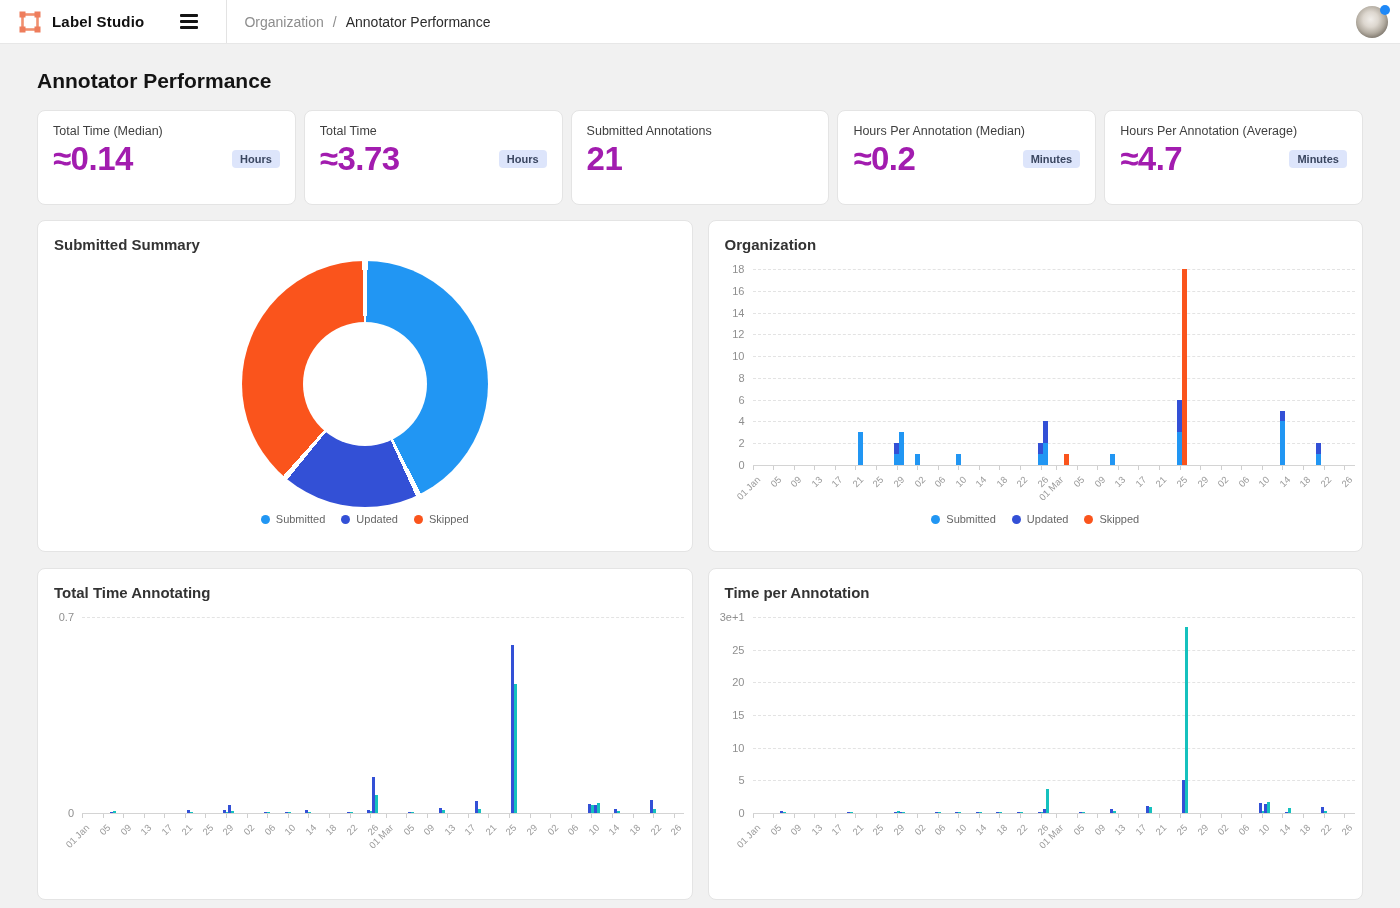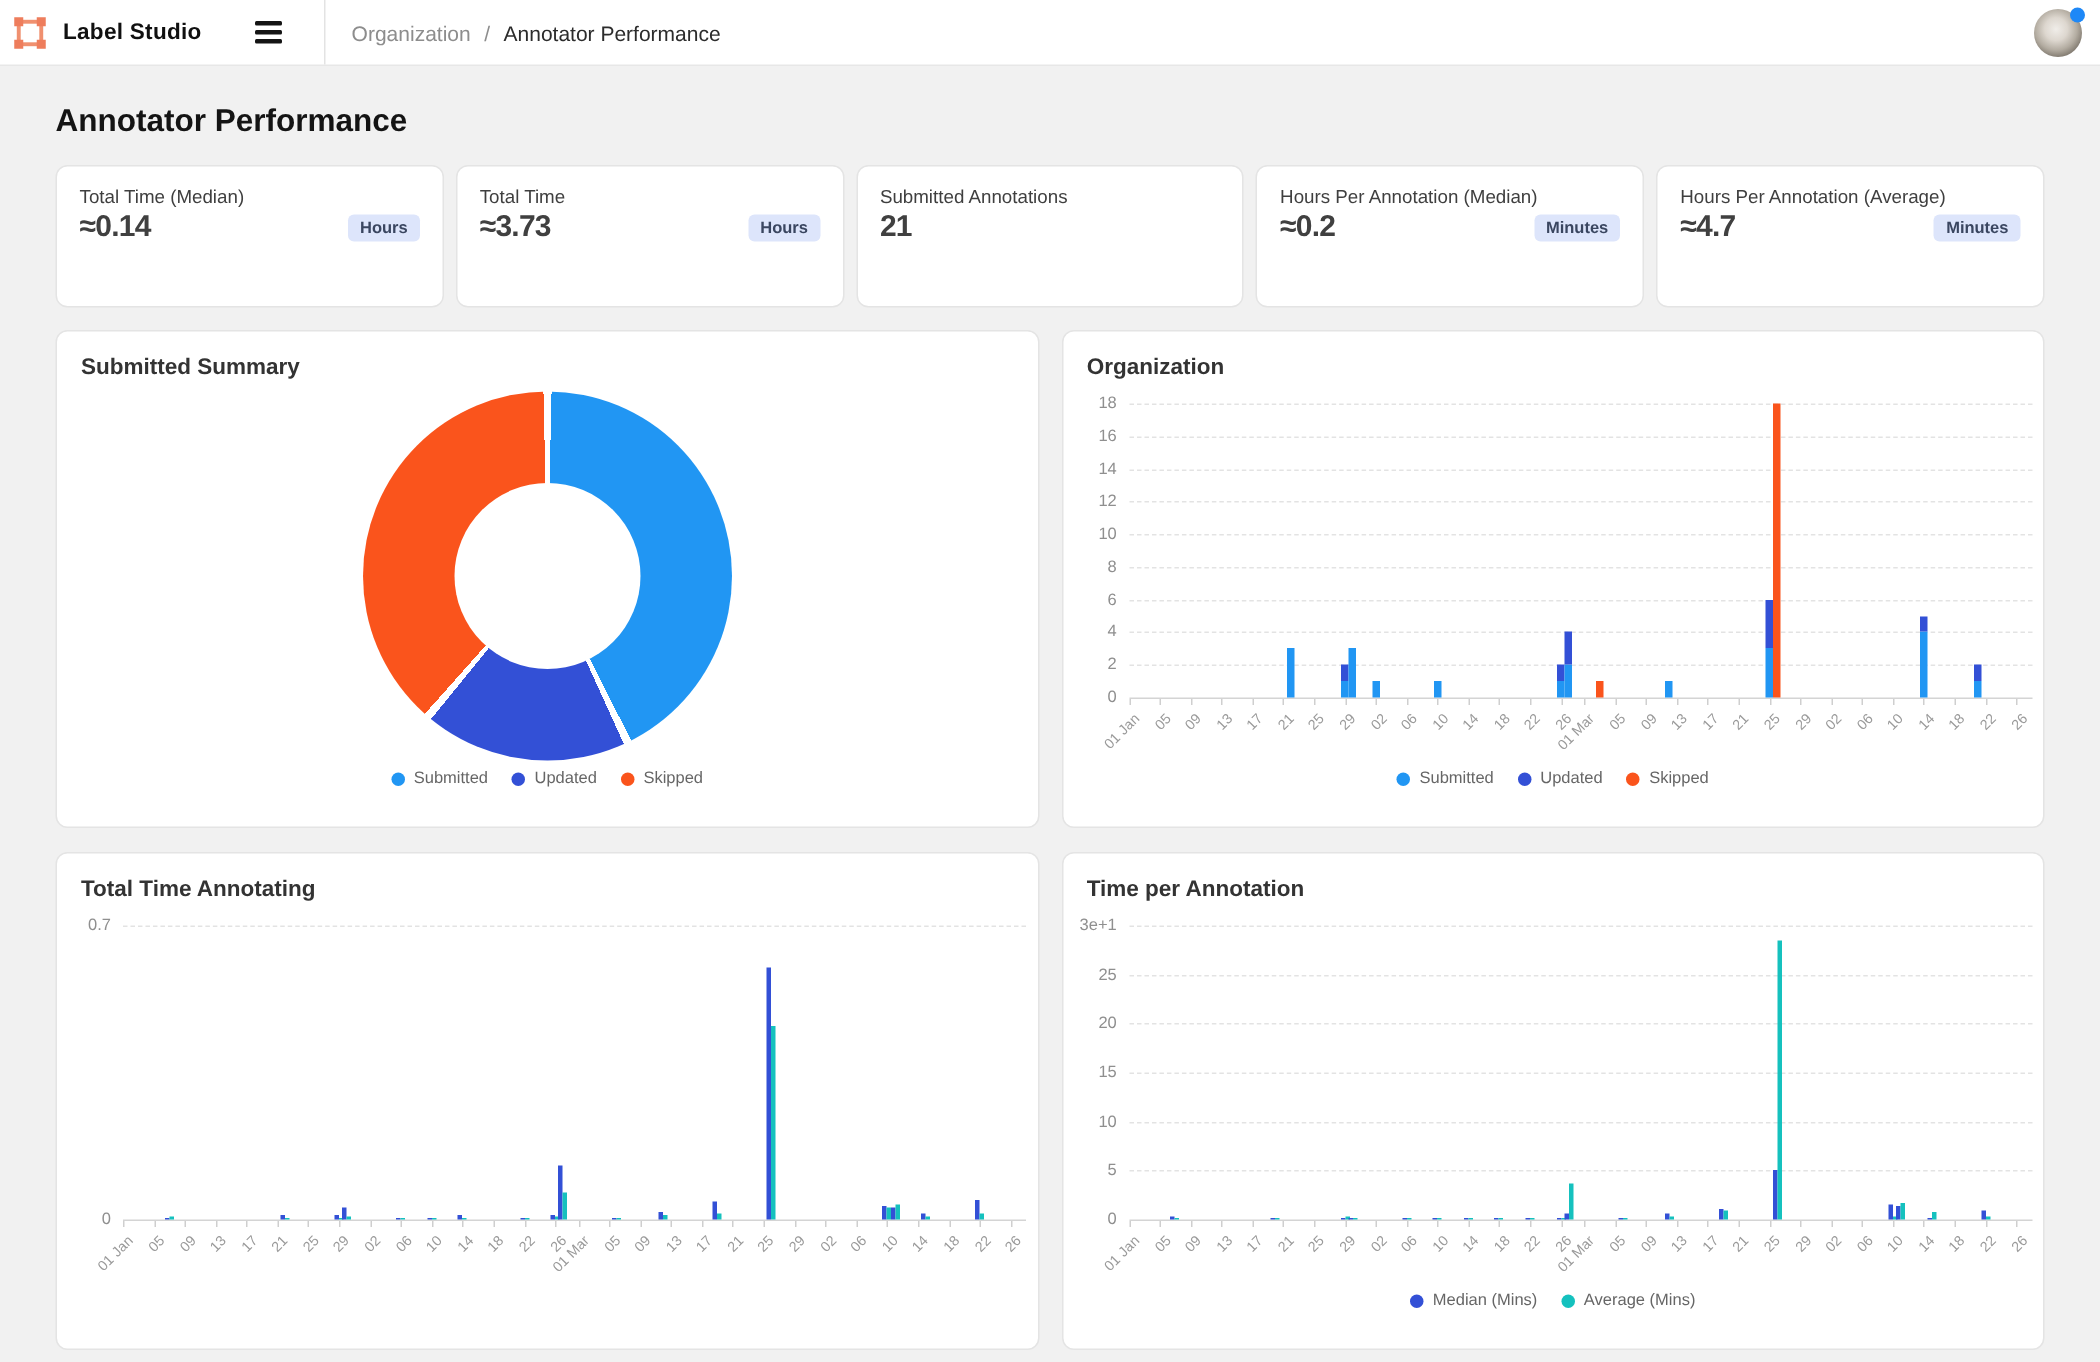--- a/index.html
+++ b/index.html
@@ -1,42 +1,42 @@
 <!DOCTYPE html>
 <html><head>
 <meta charset="utf-8">
 <style>
   *{box-sizing:border-box}
   html,body{margin:0;padding:0}
   body{width:1400px;height:908px;background:#f1f1f1;font-family:"Liberation Sans",sans-serif;color:#222;overflow:hidden}
 
   
   header{position:relative;height:44px;background:#fff;border-bottom:1px solid #e7e7e7;display:flex;align-items:center}
-  .brand{display:flex;align-items:center;gap:10px;padding-left:8px}
+  .brand{display:flex;align-items:center;gap:10px;padding-left:18px}
   .app-name{font-weight:700;font-size:15px;color:#101010;letter-spacing:.2px}
   .hamburger{margin-left:32px;background:none;border:none;display:flex;flex-direction:column;gap:3.5px;cursor:pointer;padding:4px}
   .hamburger i{display:block;width:18px;height:2.5px;background:#141414;border-radius:1px}
   .vdiv{width:1px;align-self:stretch;background:#e3e3e3;margin-left:24px}
   .crumbs{margin-left:17px;font-size:14px;color:#8d8d8d;display:flex;gap:9px;align-items:center}
   .crumbs a{color:#8d8d8d;text-decoration:none;cursor:pointer}
   .crumb-current{color:#2c2c2c}
   .avatar-wrap{margin-left:auto;margin-right:12px;position:relative;width:32px;height:32px;cursor:pointer}
   .avatar-img{width:32px;height:32px;border-radius:50%;
     background:radial-gradient(circle at 46% 42%, #f0ede9 0%, #ddd7cf 30%, #b3aca1 55%, #6e675d 82%, #433e36 100%)}
   .status-dot{position:absolute;top:-1px;right:-2px;width:10px;height:10px;border-radius:50%;background:#1e88f7}
 
   
   main{padding:0 37px}
   h1{font-size:21px;font-weight:700;color:#141414;margin:25px 0 17px}
   .stats{display:flex;gap:8px}
   .card{background:#fff;border:1px solid #e4e4e4;border-radius:8px}
   .stat{flex:1;height:95px;padding:13px 15px}
   .stat-label{font-size:12.5px;color:#3f3f3f}
   .stat-row{display:flex;justify-content:space-between;align-items:center;margin-top:2px}
-  .stat-value{font-size:20px;font-weight:700;color:#404040;letter-spacing:-.5px}
+  .stat-value{font-size:33px;font-weight:700;color:#a21caf;letter-spacing:-.5px}
   .unit{background:#dde5fb;color:#3a4660;font-size:11px;font-weight:700;padding:3px 8px;border-radius:4px}
   .unit:empty{display:none}
 
   .grid{display:grid;grid-template-columns:1fr 1fr;gap:16px 15px;margin-top:15px;padding-bottom:20px}
   .chart-card{position:relative;height:332px}
   .chart-title{position:absolute;left:16px;top:15px;font-size:15px;font-weight:600;color:#333;margin:0;z-index:2}
   .chart-host{position:absolute;inset:0}
 
   
   .grid-line{position:absolute;height:0;border-top:1px dashed #e3e3e3}
@@ -661,26 +661,16 @@
           <div class="bar" style="left: 473.205px; top: 211.333px; width: 3px; height: 32.6667px; background: rgb(51, 80, 214);"></div>
           <div class="bar" style="left: 476.205px; top: 58.4533px; width: 3px; height: 185.547px; background: rgb(21, 193, 190);"></div>
           <div class="bar" style="left: 550.385px; top: 234.2px; width: 3px; height: 9.8px; background: rgb(51, 80, 214);"></div>
           <div class="bar" style="left: 553.385px; top: 242.04px; width: 3px; height: 1.96px; background: rgb(21, 193, 190);"></div>
           <div class="bar" style="left: 555.53px; top: 234.527px; width: 3px; height: 9.47333px; background: rgb(51, 80, 214);"></div>
           <div class="bar" style="left: 558.53px; top: 232.893px; width: 3px; height: 11.1067px; background: rgb(21, 193, 190);"></div>
           <div class="bar" style="left: 576.111px; top: 242.8px; width: 3px; height: 1.2px; background: rgb(51, 80, 214);"></div>
           <div class="bar" style="left: 579.111px; top: 238.773px; width: 3px; height: 5.22667px; background: rgb(21, 193, 190);"></div>
           <div class="bar" style="left: 612.128px; top: 238.447px; width: 3px; height: 5.55333px; background: rgb(51, 80, 214);"></div>
           <div class="bar" style="left: 615.128px; top: 242.04px; width: 3px; height: 1.96px; background: rgb(21, 193, 190);"></div>
-          <div class="legend">
-            <div class="legend-item">
-              <div class="legend-dot" style="background: rgb(51, 80, 214);"></div>
-              <span>Median (Mins)</span>
-            </div>
-            <div class="legend-item">
-              <div class="legend-dot" style="background: rgb(21, 193, 190);"></div>
-              <span>Average (Mins)</span>
-            </div>
-          </div>
         </div>
     </div>
   </section>
 </main>
 
 </body></html>

